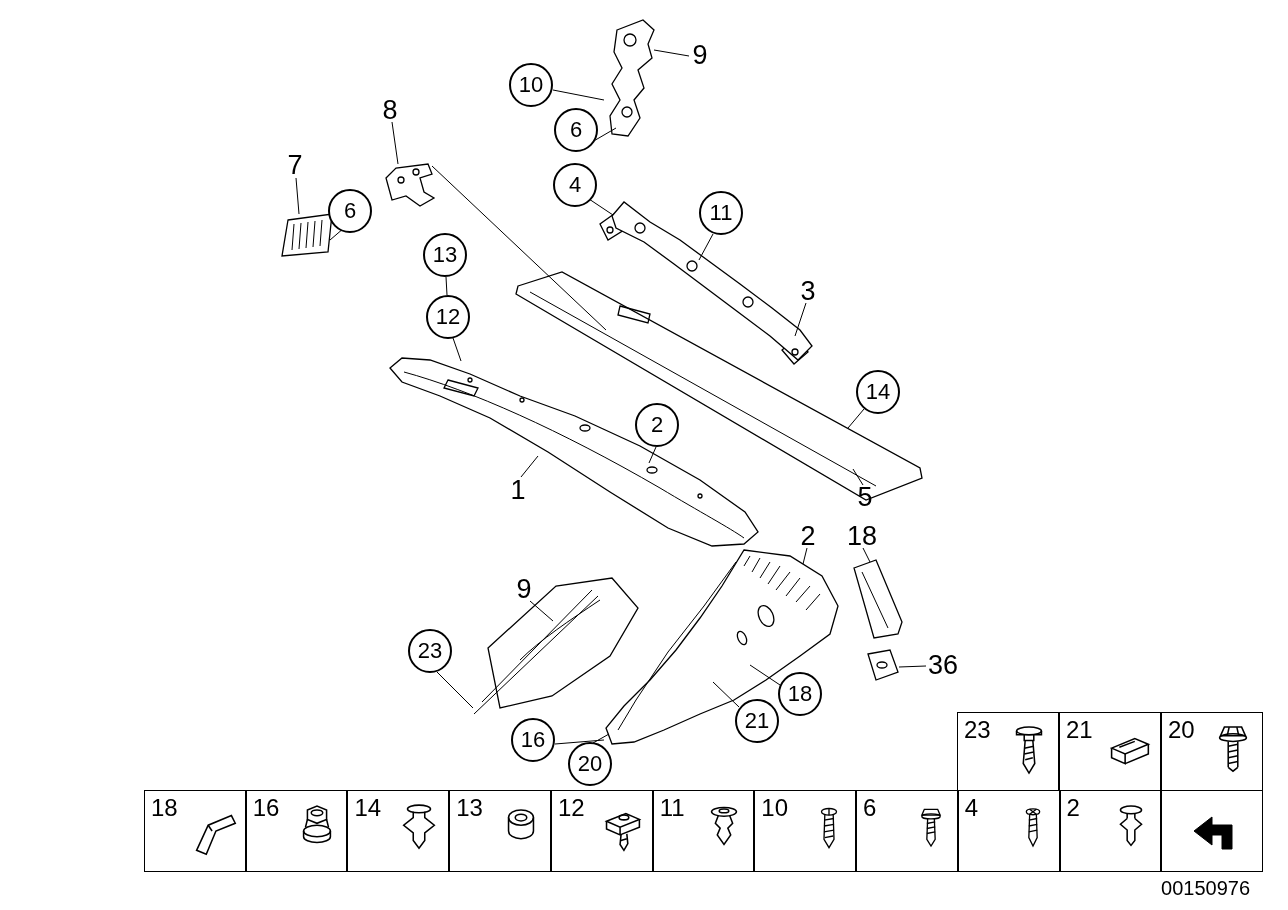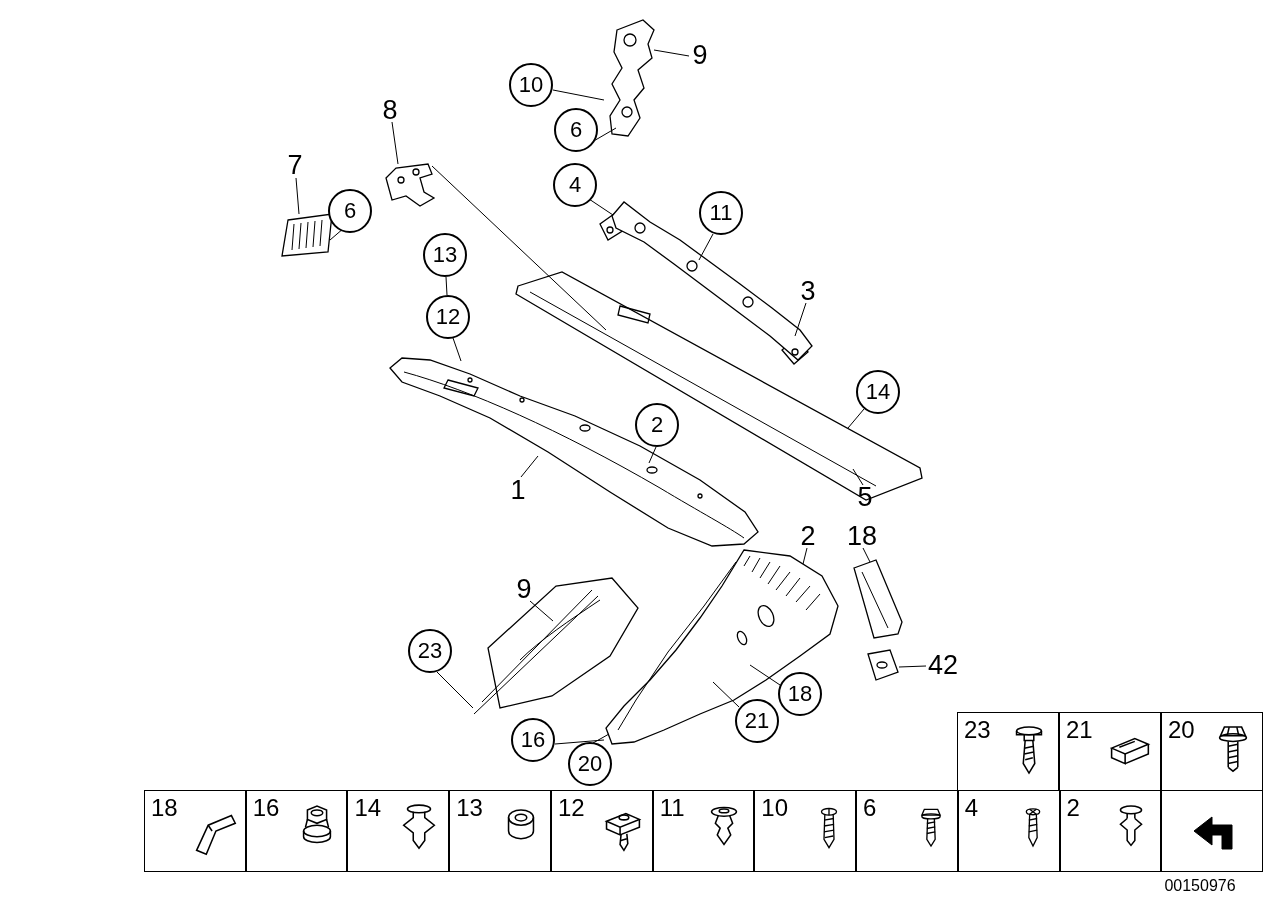--- a/index.html
+++ b/index.html
@@ -20,21 +20,21 @@
     position:absolute; font-size:27px; transform:translate(-50%,-50%);
     background:transparent; cursor:pointer;
   }
   .legend { position:absolute; display:grid; background:#fff; }
   .legend-top { left:957px; top:712px; width:306px; height:79px; grid-template-columns:repeat(3,1fr); }
   .legend-bottom { left:144px; top:790px; width:1119px; height:82px; grid-template-columns:repeat(11,1fr); }
   .cell { border:1px solid #000; position:relative; background:#fff; }
   .cell .num { position:absolute; left:6px; top:3px; font-size:24px; }
   .cell svg.fastener { position:absolute; right:6px; top:50%; transform:translateY(-50%); }
   .cell svg.centered { position:absolute; left:50%; top:50%; transform:translate(-50%,-50%); }
-  .part-number { position:absolute; left:1150px; top:877px; width:100px; text-align:center; font-size:16px; }
+  .part-number { position:absolute; left:1150px; top:877px; width:100px; text-align:right; font-size:20px; }
 </style>
 </head>
 <body>
 
 <div class="stage">
 
   <svg class="art" width="1288" height="910" viewBox="0 0 1288 910">
 
     <g fill="#fff" stroke="#000" stroke-width="1.3">
       <path d="M617,30 L643,20 L654,30 L648,44 L652,58 L638,70 L644,88 L634,100 L640,118 L628,136 L612,134 L610,116 L620,100 L612,84 L622,68 L614,52 Z"></path>
@@ -152,21 +152,21 @@
 
   <div class="plain-label" style="left:700px;top:55px">9</div>
   <div class="plain-label" style="left:390px;top:110px">8</div>
   <div class="plain-label" style="left:295px;top:165px">7</div>
   <div class="plain-label" style="left:808px;top:291px">3</div>
   <div class="plain-label" style="left:518px;top:490px">1</div>
   <div class="plain-label" style="left:865px;top:497px">5</div>
   <div class="plain-label" style="left:808px;top:536px">2</div>
   <div class="plain-label" style="left:862px;top:536px">18</div>
   <div class="plain-label" style="left:524px;top:589px">9</div>
-  <div class="plain-label" style="left:943px;top:665px">42</div>
+  <div class="plain-label" style="left:943px;top:665px">36</div>
 
   <div class="legend legend-top">
     <div class="cell">
       <span class="num">23</span>
       <svg class="fastener" width="46" height="58" viewBox="0 0 48 60" fill="none" stroke="#000" stroke-width="1.6">
         <ellipse cx="24" cy="8" rx="13" ry="4"></ellipse>
         <path d="M11,8 L11,12 L37,12 L37,8"></path>
         <path d="M19,12 L19,18 L29,18 L29,12"></path>
         <path d="M20,18 L18,42 L24,52 L30,42 L28,18"></path>
         <line x1="19" y1="26" x2="29" y2="24"></line>

